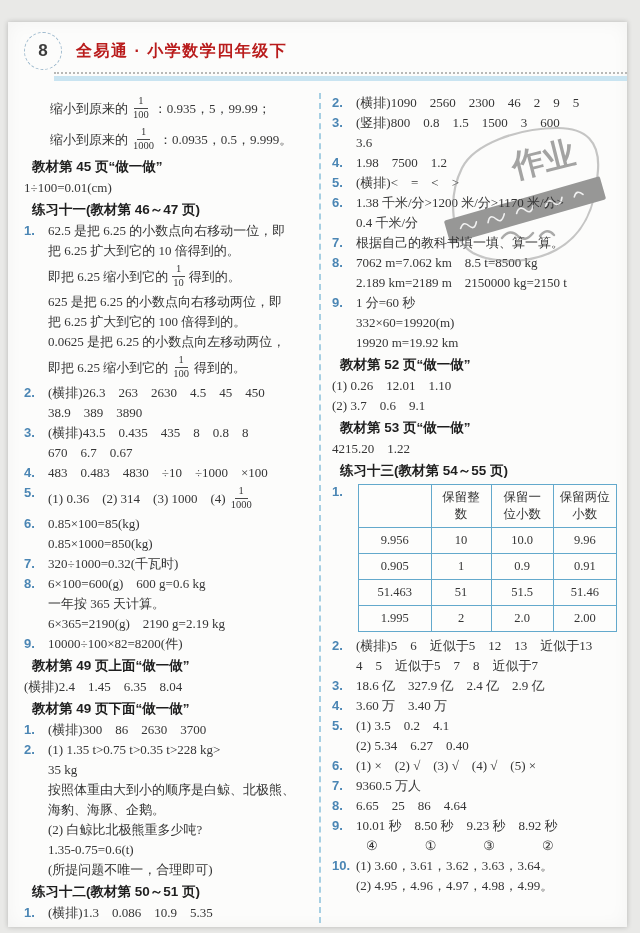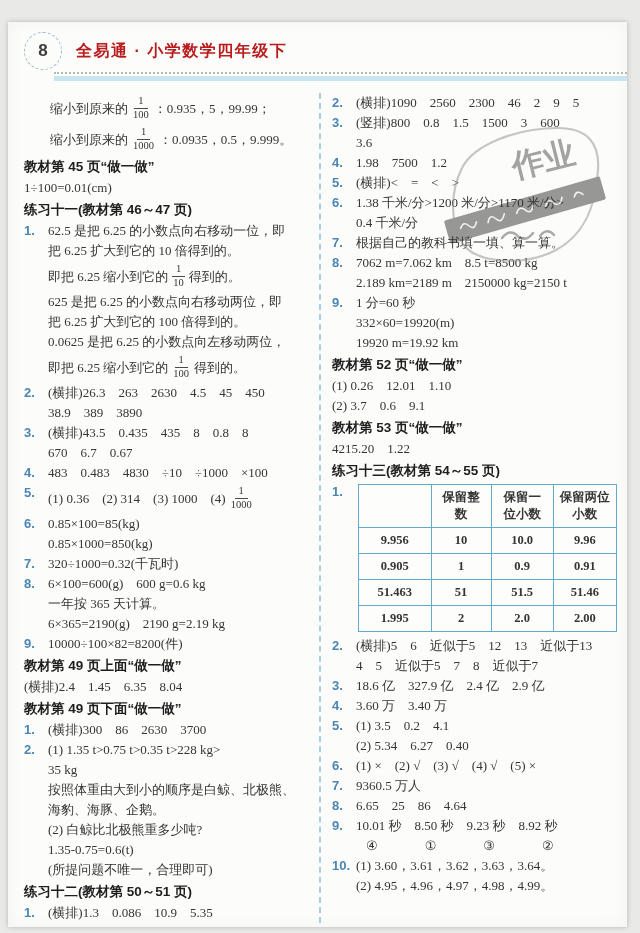--- a/index.html
+++ b/index.html
@@ -28,37 +28,37 @@
   }
   .hrule{margin:2px 0 0 46px;border-top:2px dotted #b8b8b6;}
   .bluebar{margin:2px 0 0 46px;height:5px;background:#c9e4f1;}
   
   .content{display:flex;padding:12px 10px 0 16px;position:relative;}
   .col-l{width:288px;flex:none;}
   .col-r{flex:1;margin-left:7px;padding-left:11px;border-left:2px dashed #a6cfe3;min-height:800px;}
   
   .line{font-size:13px;line-height:20px;min-height:20px;color:#353535;}
   .indent{padding-left:26px;}
-  .sec{font:bold 13.5px "Liberation Sans","DejaVu Sans",sans-serif;color:#1e1e1e;line-height:21px;margin:1px 0;}
+  .sec{font:bold 13.5px "Liberation Sans","DejaVu Sans",sans-serif;color:#1e1e1e;line-height:21px;margin:1px 8px;}
   .item{display:flex;align-items:flex-start;}
   .no{
     flex:none;width:24px;color:#4b86b4;font-weight:bold;font-size:13px;line-height:20px;
     font-family:"Liberation Sans","DejaVu Sans",sans-serif;
   }
   .ib{flex:1;min-width:0;}
   
   .frl{display:flex;align-items:center;min-height:31px;flex-wrap:wrap;}
   .frac{display:inline-flex;flex-direction:column;align-items:center;
         font-size:10.5px;line-height:1.2;margin:0 3px;color:#353535;}
   .fn{border-bottom:1px solid #4a4a4a;padding:0 4px;display:block;}
   .fd{display:block;padding:0 2px;}
   
   .rt{border-collapse:collapse;margin:2px 0 4px 2px;background:#fdfdfc;}
   .rt th,.rt td{
-    border:1.4px solid #63a9cc;text-align:center;font-weight:bold;
+    border:1.4px solid #63a9cc;text-align:center;font-weight:normal;
     font-size:12.5px;color:#353535;padding:4px 6px;line-height:17px;
   }
   .rt th{width:56px;}
   .rt th:first-child{width:66px;}
   .circ-row{letter-spacing:2px;padding-left:10px;}
   
   .stamp{position:absolute;left:420px;top:96px;pointer-events:none;z-index:5;}
 </style>
 </head>
 <body>

